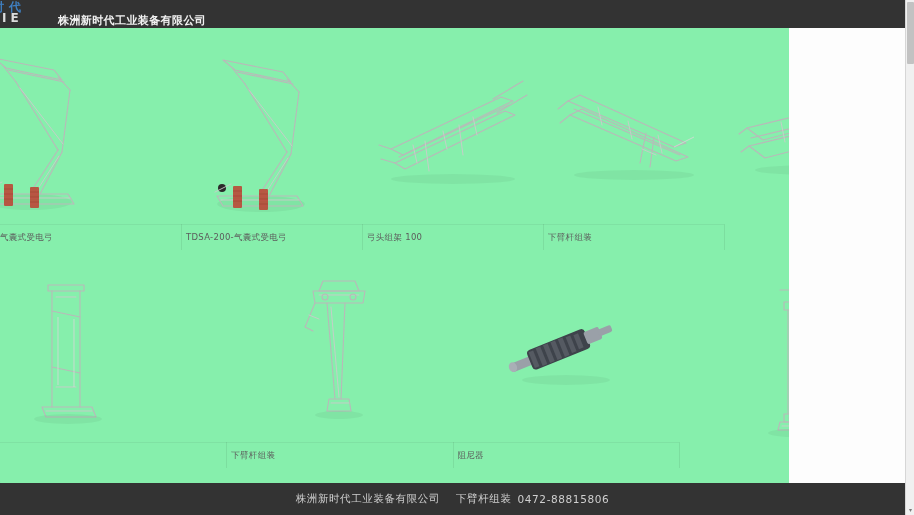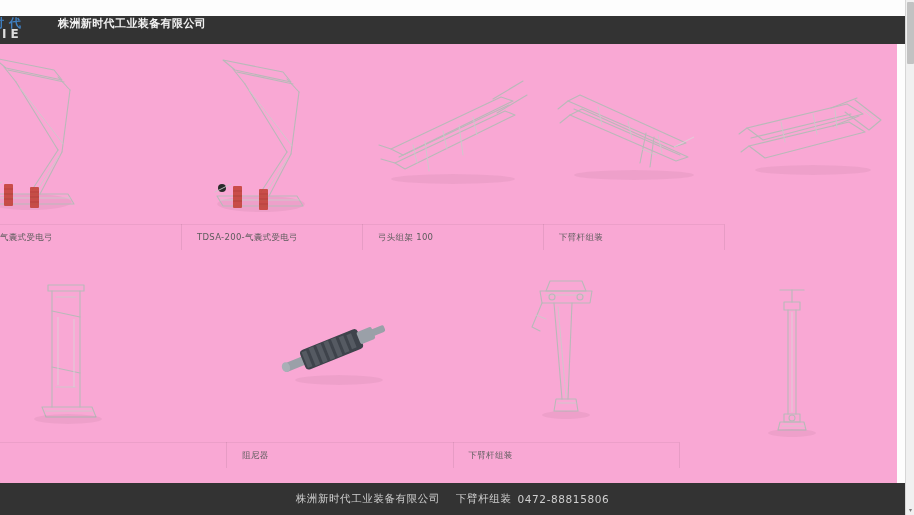--- a/index.html
+++ b/index.html
@@ -7,24 +7,24 @@
     width:914px; height:515px;
     overflow:hidden;
     background:#ffffff;
     font-family:"DejaVu Sans", sans-serif;
   }
 
   #page { position:relative; width:914px; height:515px; background:#fdfdfd; }
 
   
   .header {
-    position:absolute; top:16px; left:0;
+    position:absolute; top:0; left:0;
     width:905px; height:28px;
     background:#333333;
-    display:flex; align-items:flex-start;
+    display:flex; align-items:flex-end;
     z-index:20;
   }
   .logo-mark {
     position:relative;
     width:58px; height:28px;
     flex:0 0 58px;
     overflow:hidden;
   }
   .logo-cn {
     position:absolute; left:-8px; top:1px;
@@ -47,22 +47,22 @@
     color:#f2f2f2;
     font-weight:bold;
     letter-spacing:0.4px;
     white-space:nowrap;
   }
 
   
   .content {
     position:absolute;
     top:28px; left:0;
-    width:897px; height:455px;
-    background:#f9a8d4;
+    width:789px; height:455px;
+    background:#86efac;
     overflow:hidden;
   }
   .bg-watermark {
     position:absolute; inset:0;
     background:
       linear-gradient(112deg, rgba(0,0,0,0.012) 0 1px, transparent 1px 90px),
       linear-gradient(76deg, rgba(0,0,0,0.010) 0 1px, transparent 1px 130px);
     pointer-events:none;
   }
 
@@ -84,21 +84,21 @@
     display:flex;
     align-items:center;
     justify-content:center;
     padding:6px 4px 0 4px;
   }
   .cell .caption {
     width:100%;
     height:26px;
     display:flex;
     align-items:center;
-    padding-left:16px;
+    padding-left:5px;
     font-size:8.5px;
     color:#5c5c5c;
     letter-spacing:0.3px;
     white-space:nowrap;
     border-top:1px solid rgba(0,0,0,0.05);
   }
   .cell.first .caption { padding-left:0; }
   .cell .divider-v {
     position:absolute;
     left:0; bottom:0;
@@ -324,20 +324,42 @@
                 <ellipse class="shadow" cx="76" cy="152" rx="34" ry="5"></ellipse>
               </g>
             </svg>
           </div>
           <div class="caption"></div>
         </div>
 
         <div class="cell">
           <div class="divider-v"></div>
           <div class="thumb">
+            <svg width="140" height="165" viewBox="0 0 140 165">
+              <path class="ln" d="M54 14 L86 14 L90 24 L50 24 Z"></path>
+              <path class="ln" d="M44 24 L96 24 L94 36 L46 36 Z"></path>
+              <path class="ln2" d="M50 28 L90 28"></path>
+              <circle class="ln" cx="56" cy="30" r="3"></circle>
+              <circle class="ln" cx="84" cy="30" r="3"></circle>
+              <path class="ln" d="M58 36 L66 132"></path>
+              <path class="ln" d="M76 36 L72 132"></path>
+              <path class="ln2" d="M62 40 L70 130"></path>
+              <path class="ln" d="M46 36 L36 60 L44 64"></path>
+              <path class="ln2" d="M40 48 L50 52"></path>
+              <path class="ln" d="M60 132 L80 132 L82 144 L58 144 Z"></path>
+              <path class="ln2" d="M62 136 L80 136"></path>
+              <ellipse class="shadow" cx="70" cy="148" rx="24" ry="4"></ellipse>
+            </svg>
+          </div>
+          <div class="caption">下臂杆组装</div>
+        </div>
+
+        <div class="cell">
+          <div class="divider-v"></div>
+          <div class="thumb">
             <svg width="160" height="110" viewBox="0 0 160 110">
               <g transform="rotate(-22 80 55)">
                 <rect class="mid" x="22" y="48" width="22" height="9" rx="2"></rect>
                 <rect class="dk2" x="42" y="42" width="62" height="21" rx="4"></rect>
                 <rect class="dk" x="44" y="44" width="5" height="17"></rect>
                 <rect class="dk" x="52" y="43" width="5" height="19"></rect>
                 <rect class="dk" x="60" y="43" width="5" height="19"></rect>
                 <rect class="dk" x="68" y="43" width="5" height="19"></rect>
                 <rect class="dk" x="76" y="43" width="5" height="19"></rect>
                 <rect class="dk" x="84" y="44" width="5" height="17"></rect>
@@ -349,42 +371,20 @@
               <ellipse class="shadow" cx="80" cy="86" rx="44" ry="5"></ellipse>
             </svg>
           </div>
           <div class="caption">阻尼器</div>
         </div>
 
         <div class="cell">
           <div class="divider-v"></div>
           <div class="thumb">
             <svg width="140" height="165" viewBox="0 0 140 165">
-              <path class="ln" d="M54 14 L86 14 L90 24 L50 24 Z"></path>
-              <path class="ln" d="M44 24 L96 24 L94 36 L46 36 Z"></path>
-              <path class="ln2" d="M50 28 L90 28"></path>
-              <circle class="ln" cx="56" cy="30" r="3"></circle>
-              <circle class="ln" cx="84" cy="30" r="3"></circle>
-              <path class="ln" d="M58 36 L66 132"></path>
-              <path class="ln" d="M76 36 L72 132"></path>
-              <path class="ln2" d="M62 40 L70 130"></path>
-              <path class="ln" d="M46 36 L36 60 L44 64"></path>
-              <path class="ln2" d="M40 48 L50 52"></path>
-              <path class="ln" d="M60 132 L80 132 L82 144 L58 144 Z"></path>
-              <path class="ln2" d="M62 136 L80 136"></path>
-              <ellipse class="shadow" cx="70" cy="148" rx="24" ry="4"></ellipse>
-            </svg>
-          </div>
-          <div class="caption">下臂杆组装</div>
-        </div>
-
-        <div class="cell">
-          <div class="divider-v"></div>
-          <div class="thumb">
-            <svg width="140" height="165" viewBox="0 0 140 165">
               <path class="ln" d="M58 10 L82 10"></path>
               <path class="ln" d="M70 10 L70 22"></path>
               <path class="ln" d="M62 22 L78 22 L78 30 L62 30 Z"></path>
               <path class="ln" d="M66 30 L66 134"></path>
               <path class="ln" d="M74 30 L74 134"></path>
               <path class="ln3" d="M70 32 L70 132"></path>
               <path class="ln" d="M62 134 L78 134 L78 142 L62 142 Z"></path>
               <circle class="ln" cx="70" cy="138" r="3"></circle>
               <path class="ln" d="M58 142 L82 142 L84 150 L56 150 Z"></path>
               <path class="ln2" d="M60 146 L82 146"></path>

